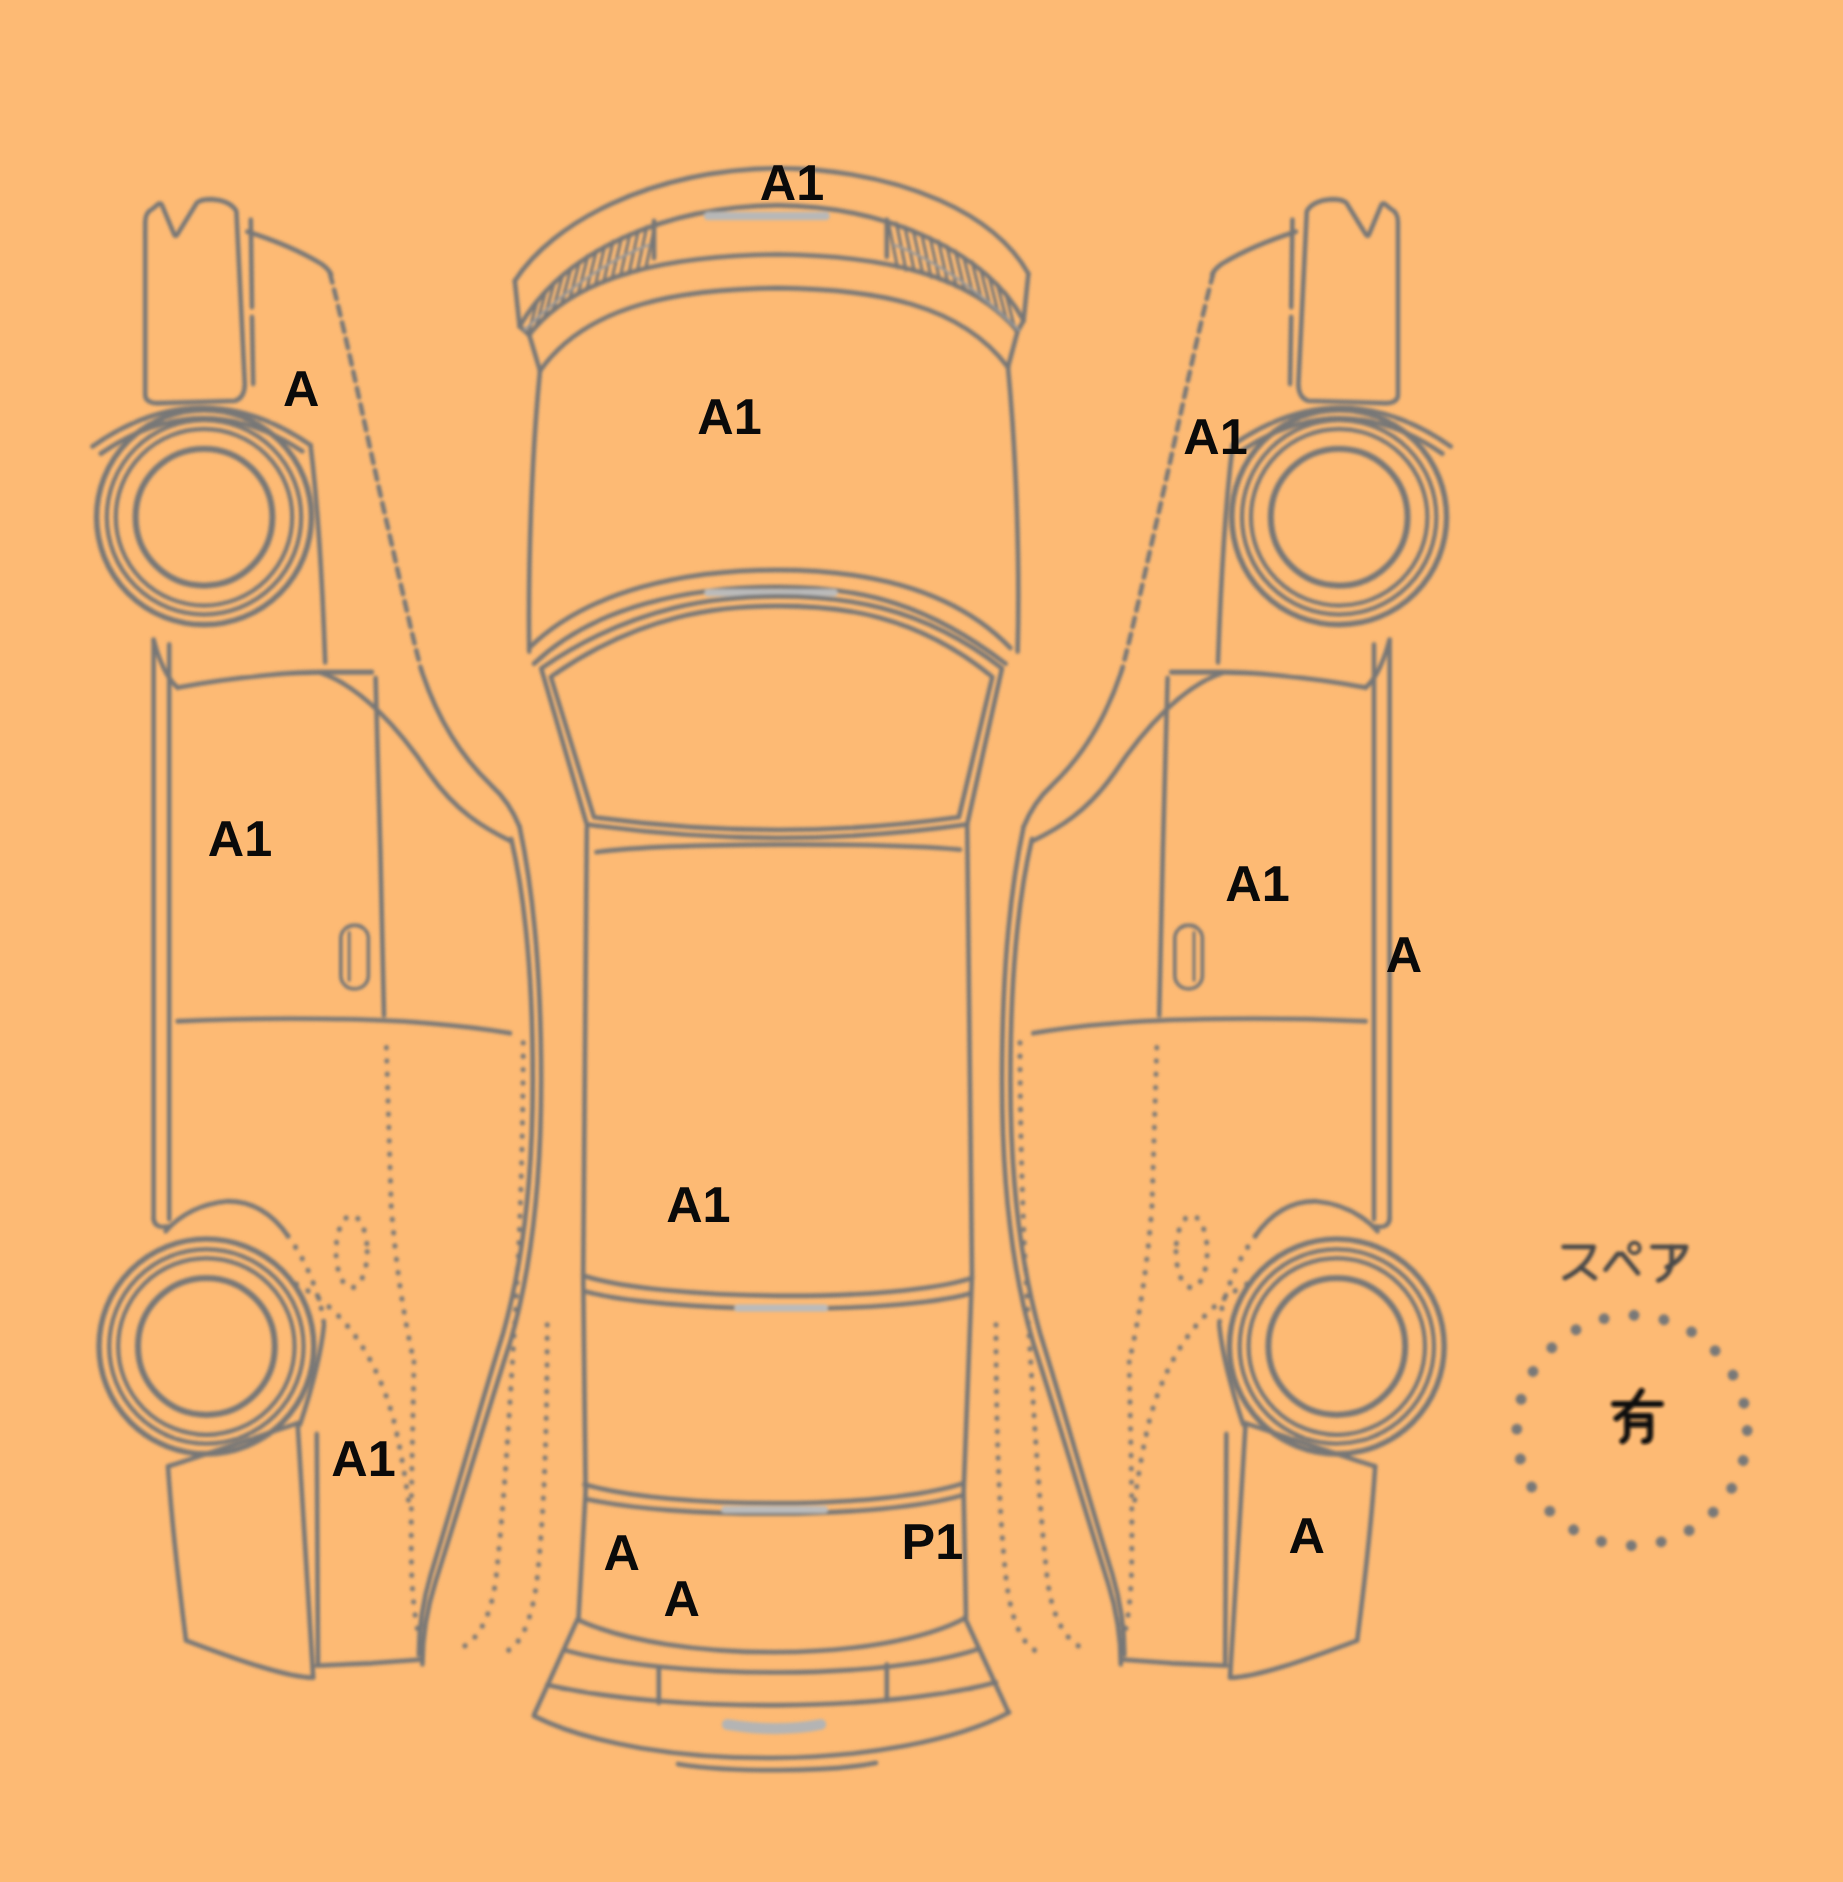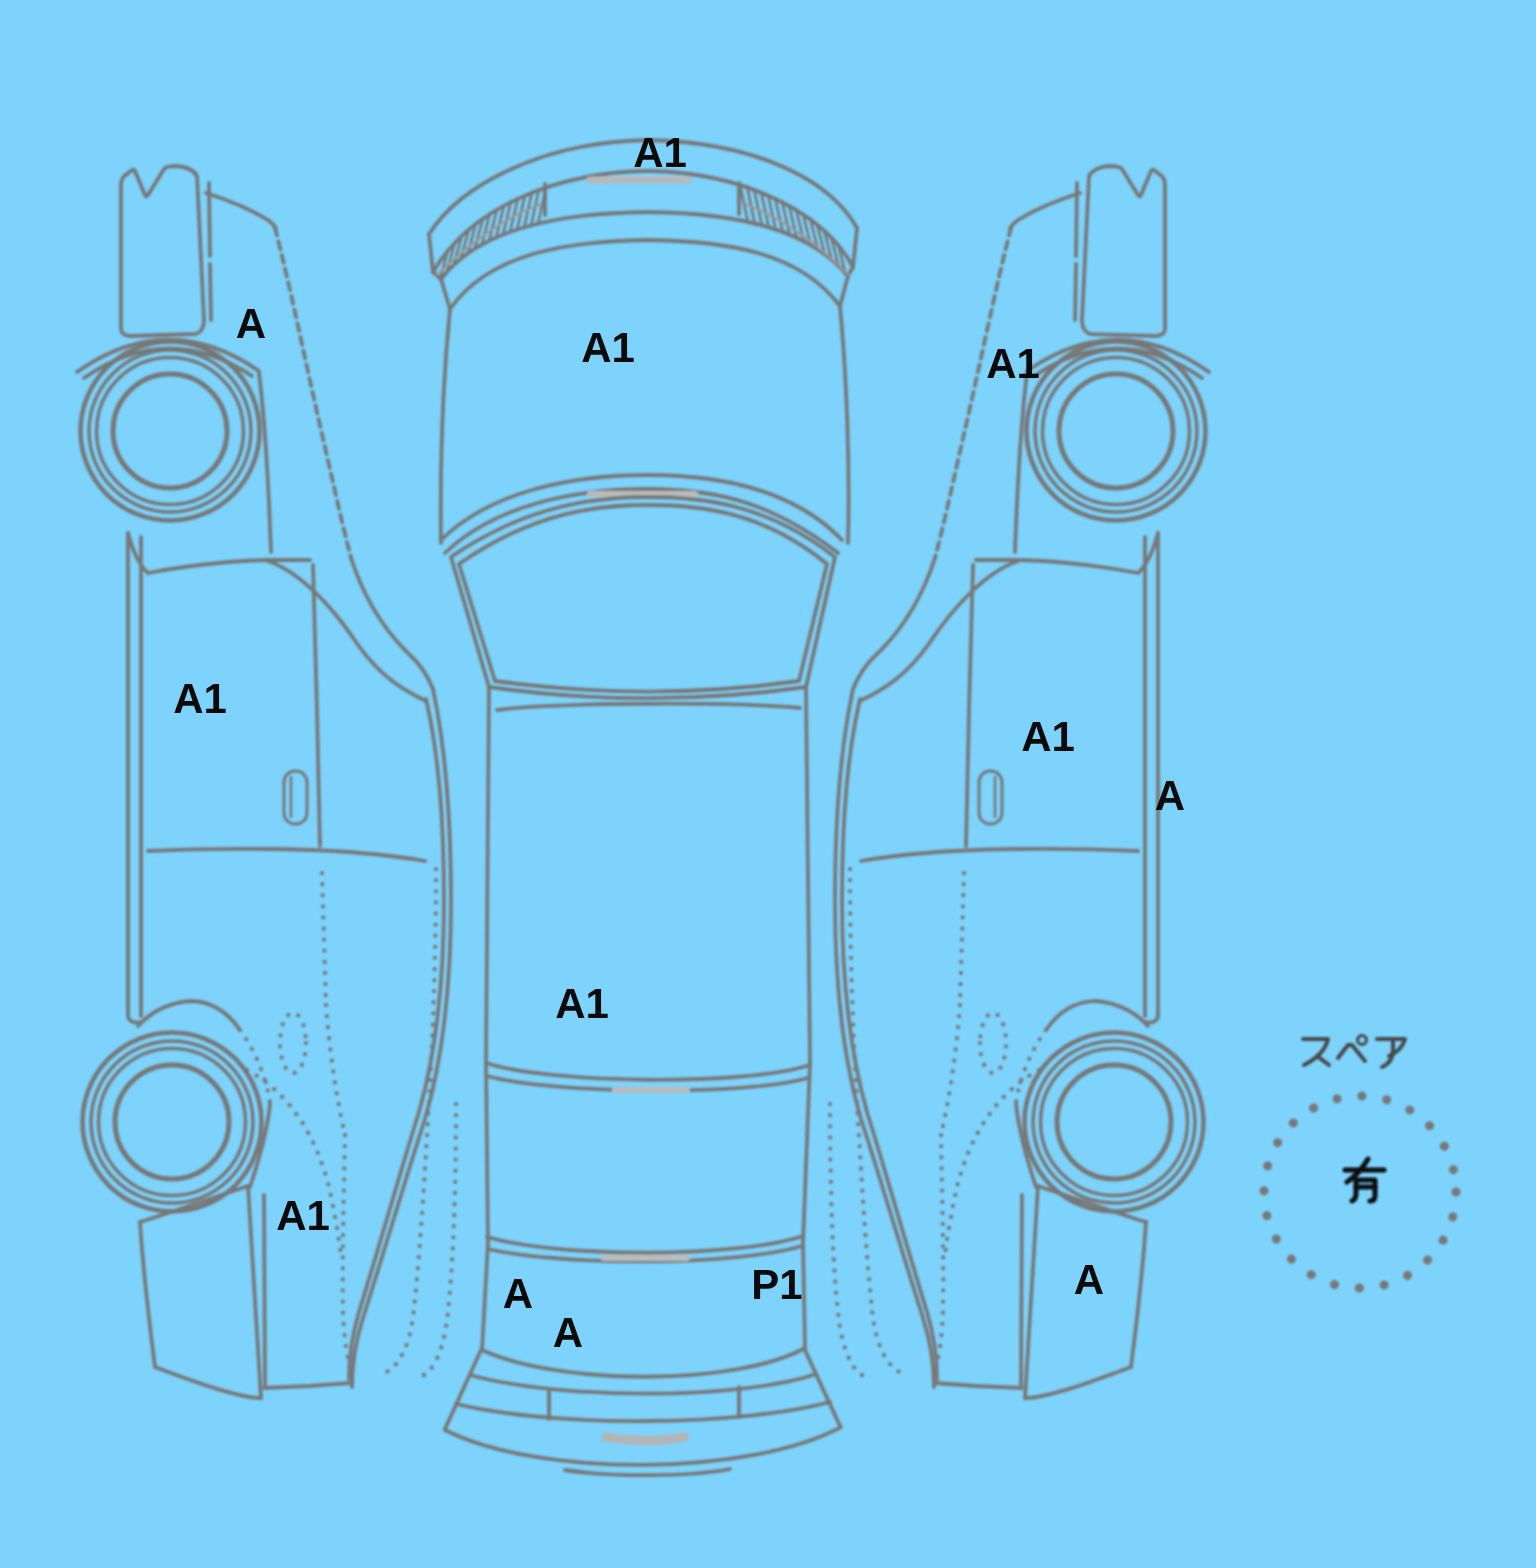--- a/index.html
+++ b/index.html
@@ -1,16 +1,16 @@
 <!DOCTYPE html>
 <html><head>
 <meta charset="utf-8">
 <style>
 html,body{margin:0;padding:0;background:#ffffff;}
-#page{width:1536px;height:1568px;position:relative;overflow:hidden;background:#7dd3fc;}
+#page{width:1536px;height:1568px;position:relative;overflow:hidden;background:#fdba74;}
 text{font-family:"Liberation Sans",sans-serif;}
 </style>
 </head>
 <body>
 <div id="page">
 <svg width="1536" height="1568" viewBox="0 0 1536 1568">
 <defs>
 <filter id="soft" x="-5%" y="-5%" width="110%" height="110%">
 <feGaussianBlur stdDeviation="1.25"></feGaussianBlur>
 </filter>

